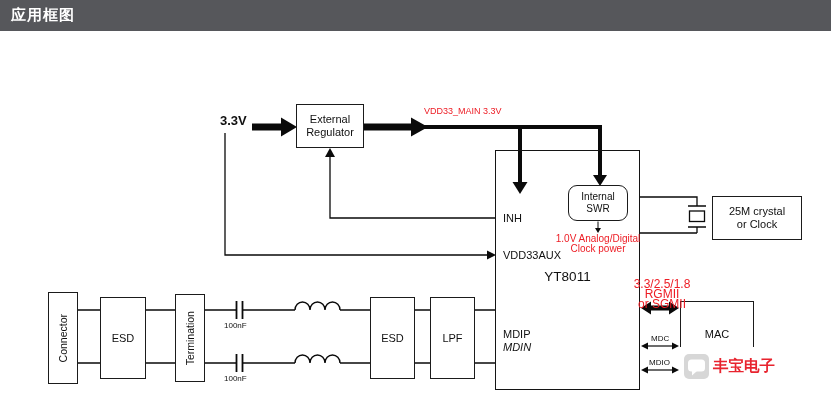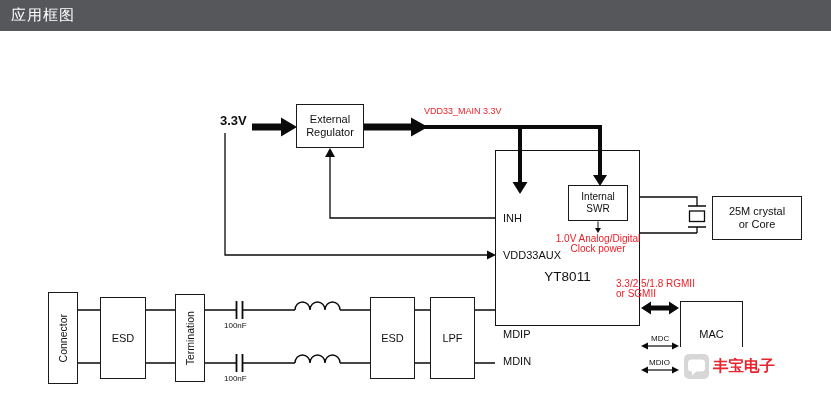--- a/index.html
+++ b/index.html
@@ -2,21 +2,21 @@
 <html style="--header-bg: #56575b; --accent-red: #ed1c24; --watermark-red: #e8232e;"><head>
 <meta charset="utf-8">
 <style>
   * { margin:0; padding:0; box-sizing:border-box; }
   html,body { background:#ffffff; }
   body { font-family:"Liberation Sans","DejaVu Sans",sans-serif; color:#101010; }
   .page { position:relative; width:831px; height:403px; background:#fff; overflow:hidden; }
 
   .topbar { position:absolute; top:0; left:0; width:831px; height:31px;
             background:var(--header-bg,#56575b); display:flex; align-items:center; }
-  .topbar-title { color:#ffffff; font-weight:normal; font-size:15px; padding-left:11px; letter-spacing:1px; }
+  .topbar-title { color:#ffffff; font-weight:bold; font-size:15px; padding-left:11px; letter-spacing:1px; }
 
   svg.wires { position:absolute; left:0; top:0; }
 
   .box { position:absolute; border:1.4px solid #1b1b1b; display:flex; flex-direction:column;
          align-items:center; justify-content:center; text-align:center; font-size:11px;
          line-height:1.18; background:transparent; }
   .vtext { transform:rotate(-90deg); white-space:nowrap; font-size:10.5px; }
 
   .chip { position:absolute; border:1.6px solid #141414; background:transparent; }
   .chip .pin { position:absolute; left:7px; font-size:11px; }
@@ -112,36 +112,36 @@
       <polygon points="648,366.5 648,373.5 641,370" stroke="none"></polygon>
       <polygon points="672,366.5 672,373.5 679,370" stroke="none"></polygon>
     </g>
   </svg>
 
   <div class="box" style="left:296px; top:104px; width:68px; height:44px;">
     <span>External</span>
     <span>Regulator</span>
   </div>
 
-  <div class="chip" style="left:495px; top:150px; width:145px; height:176px;">
+  <div class="chip" style="left:495px; top:150px; width:145px; height:240px;">
     <span class="pin" style="top:61px;">INH</span>
     <span class="pin" style="top:98px;">VDD33AUX</span>
     <span class="pin" style="top:153px;margin-top:24px;">MDIP</span>
-    <span class="pin" style="top:204px;">MDIN</span>
+    <span class="pin" style="top:190px;font-style:italic;">MDIN</span>
     <span class="chip-name" style="top:118px;">YT8011</span>
   </div>
 
-  <div class="box" style="left:568px; top:185px; width:60px; height:36px; font-size:10px;">
+  <div class="box" style="left:568px; top:185px; width:60px; height:36px; font-size:10px;border-radius:9px;">
     <span>Internal</span>
     <span>SWR</span>
   </div>
 
   <div class="box" style="left:712px; top:196px; width:90px; height:44px;">
     <span>25M crystal</span>
-    <span>or Core</span>
+    <span>or Clock</span>
   </div>
 
   <div class="box" style="left:48px; top:292px; width:30px; height:92px;">
     <span class="vtext">Connector</span>
   </div>
 
   <div class="box" style="left:100px; top:297px; width:46px; height:82px;">
     <span>ESD</span>
   </div>
 
@@ -150,34 +150,34 @@
   </div>
 
   <div class="box" style="left:370px; top:297px; width:45px; height:82px;">
     <span>ESD</span>
   </div>
 
   <div class="box" style="left:430px; top:297px; width:45px; height:82px;">
     <span>LPF</span>
   </div>
 
-  <div class="box" style="left:680px; top:301px; width:63px; height:67px;align-items:center;">
+  <div class="box" style="left:680px; top:301px; width:74px; height:67px;align-items:center;">
     <span>MAC</span>
   </div>
 
   <span class="lbl bold" style="left:220px; top:113px; font-size:13px;">3.3V</span>
 
   <span class="lbl red" style="left:424px; top:106px; font-size:9px;">VDD33_MAIN 3.3V</span>
 
   <div class="lbl red" style="left:550px; top:234px; width:96px; text-align:center; font-size:10px; line-height:9.5px;">
     <div>1.0V Analog/Digital</div>
     <div>Clock power</div>
   </div>
 
-  <div class="lbl red" style="left:616px; top:279px; width:92px; font-size:10px; line-height:10px;">
+  <div class="lbl red" style="left:616px; top:279px; width:92px; text-align:center; font-size:12px; line-height:10px;">
     <div>3.3/2.5/1.8 RGMII</div>
     <div>or SGMII</div>
   </div>
 
   <span class="lbl" style="left:651px; top:334px; font-size:8px;">MDC</span>
   <span class="lbl" style="left:649px; top:358px; font-size:8px;">MDIO</span>
 
   <span class="lbl" style="left:224px; top:321px; font-size:8px;">100nF</span>
   <span class="lbl" style="left:224px; top:374px; font-size:8px;">100nF</span>
 

